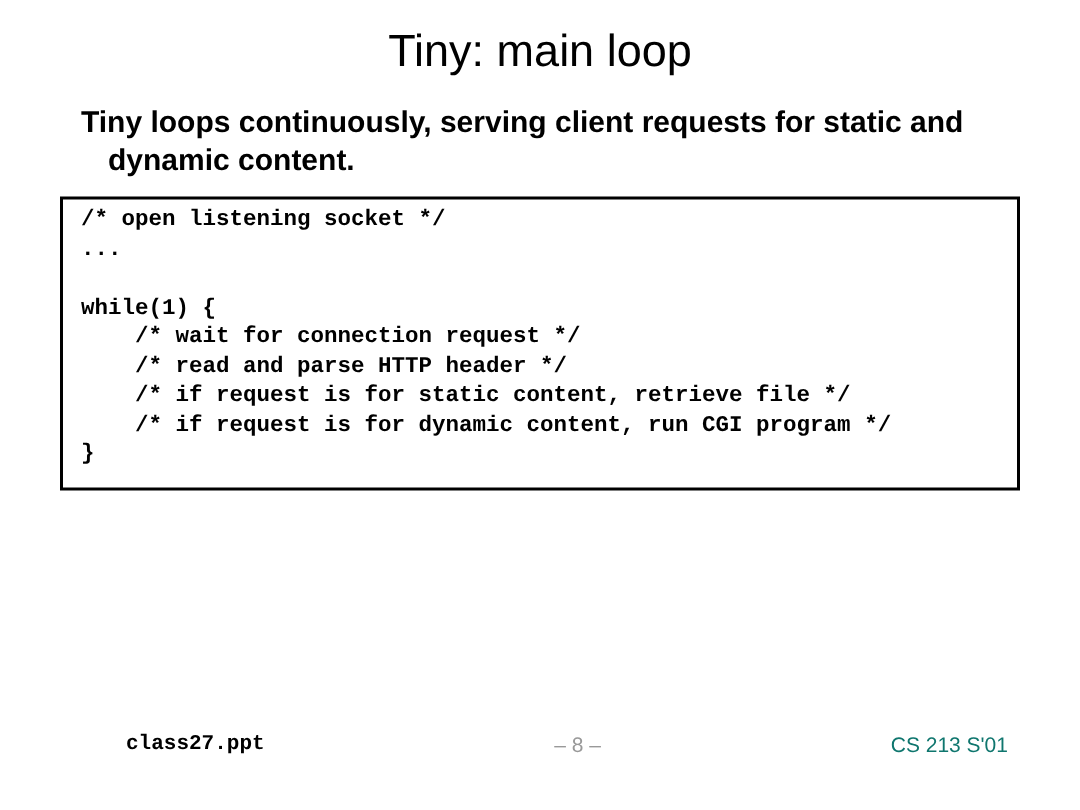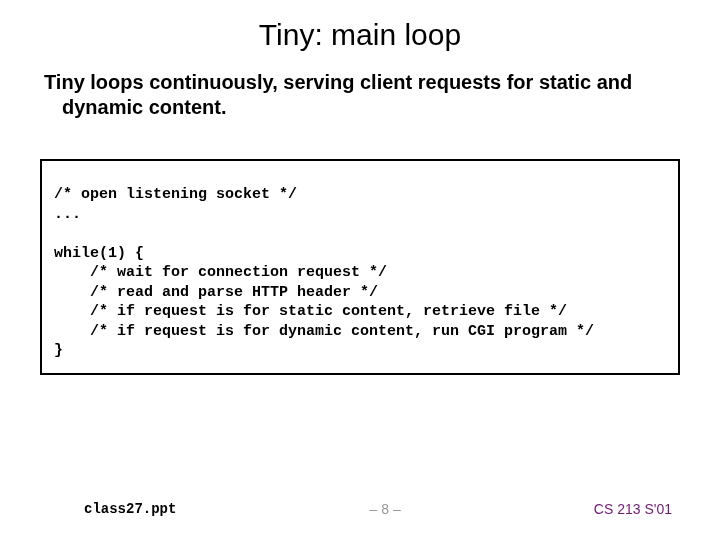--- a/index.html
+++ b/index.html
@@ -22,58 +22,58 @@
     font-size: 30px;
     font-weight: normal;
     color: #000;
     margin-bottom: 18px;
   }
   .subtitle {
     font-size: 20px;
     font-weight: bold;
     color: #000;
     line-height: 1.25;
-    margin-left: 4px;
+    margin-left: 14px;
     padding-left: 18px;
     text-indent: -18px;
   }
   .code-box {
     border: 2px solid #000;
-    margin-top: 39px;
-    padding: 24px 12px 12px 12px;
+    margin-top: 11px;
+    padding: 4px 12px 12px 12px;
     font-family: "Courier New", Courier, monospace;
     font-size: 15px;
     font-weight: bold;
     line-height: 1.3;
     white-space: pre;
     color: #000;
   }
   .footer {
     position: absolute;
-    bottom: 23px;
+    bottom: 36px;
     left: 0;
     width: 100%;
     padding: 0 48px;
     display: flex;
     justify-content: space-between;
     align-items: center;
     font-size: 14px;
   }
   .footer-left {
     font-family: "Courier New", Courier, monospace;
     font-weight: bold;
     color: #000;
     padding-left: 36px;
   }
   .footer-center {
     color: #999;
     font-family: Arial, sans-serif;
   }
   .footer-right {
-    color: #701a75;
+    color: #0f766e;
     font-family: Arial, sans-serif;
   }
 </style>
 </head>
 <body>
 
 <div class="slide">
   <h1 class="title">Tiny: main loop</h1>
   <p class="subtitle">Tiny loops continuously, serving client requests for static and dynamic content.</p>
   <pre class="code-box">/* open listening socket */

